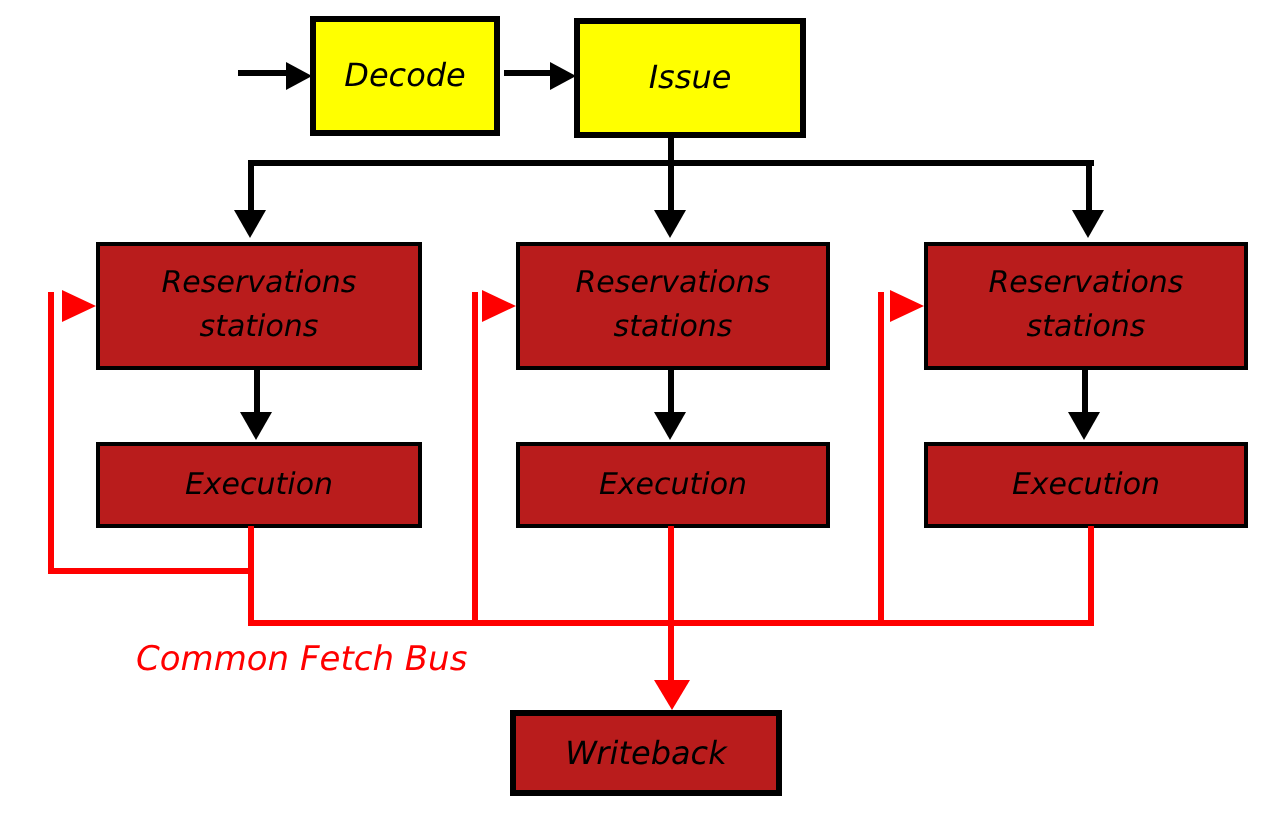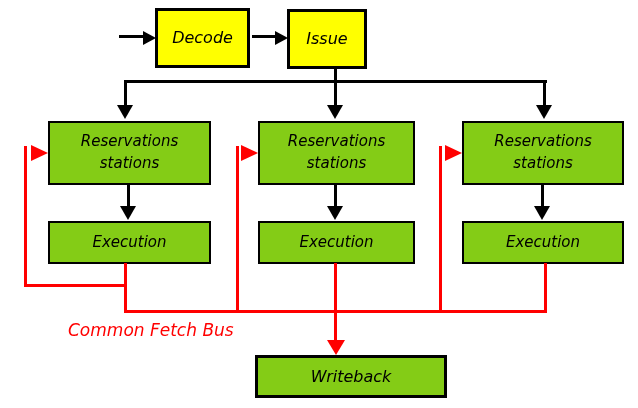--- a/index.html
+++ b/index.html
@@ -8,21 +8,21 @@
     width:638px; height:408px;
     background:#ffffff;
     font-family:"DejaVu Sans", "Liberation Sans", sans-serif;
     overflow:hidden;
   }
   
   .box {
     position:absolute;
     box-sizing:border-box;
     border:3px solid var(--line,#000);
-    background:#84cc16;
+    background:#b91c1c;
     display:flex; align-items:center; justify-content:center;
     text-align:center;
     font-style:italic;
     font-size:15px;
     color:#000;
     line-height:1.45;
   }
   .stage { background:var(--stage-fill,#ffff00); font-size:16px; }
   .resv  { border-width:2px; }
   .exec  { border-width:2px; font-size:15px;text-align:center; }
@@ -43,21 +43,21 @@
     position:absolute;
     left:68px; top:320px;
     color:var(--bus,#ff0000);
     font-style:italic;
     font-size:17px;
     white-space:nowrap;
   }
   
   .b-fetch  { left:20px;  top:8px; width:97px; height:60px; }
   .b-decode { left:155px; top:8px; width:95px; height:60px; }
-  .b-issue  { left:287px; top:9px; width:80px; height:60px; }
+  .b-issue  { left:287px; top:9px; width:116px; height:60px; }
   .l-fd      { left:119px; top:35px; width:26px; }
   .a-fd      { left:143px; top:31px; }
   .l-di      { left:252px; top:35px; width:25px; }
   .a-di      { left:275px; top:31px; }
   
   .l-issue-stem { left:334px; top:68px; height:14px; }
   .l-fanout     { left:124px; top:80px; width:423px; }
   .l-drop1 { left:124px; top:80px; height:26px; }
   .a-drop1 { left:117px; top:105px; }
   .l-drop2 { left:334px; top:80px; height:26px; }
@@ -86,21 +86,21 @@
   .a-fb1     { left:31px;  top:145px; }
   .l-fb2v    { left:236px; top:146px; height:167px; }
   .a-fb2     { left:241px; top:145px; }
   .l-out2    { left:334px; top:263px; height:79px; }
   .a-wb      { left:327px; top:340px; }
   .l-bus     { left:124px; top:310px; width:423px; }
   .l-fb3v    { left:439px; top:146px; height:167px; }
   .a-fb3     { left:445px; top:145px; }
   .l-out3    { left:544px; top:263px; height:50px; }
   
-  .b-wb { left:255px; top:355px; width:192px; height:43px; font-size:16px; }
+  .b-wb { left:255px; top:355px; width:136px; height:43px; font-size:16px; }
 </style>
 </head>
 <body>
 
 <div id="canvas" style="--stage-fill: #ffff00; --line: #000000; --bus: #ff0000;">
 
   <div class="hline l-fd"></div>
   <div class="ah ah-right-black a-fd"></div>
   <div class="box stage b-decode">
       <span class="lbl">Decode</span>

